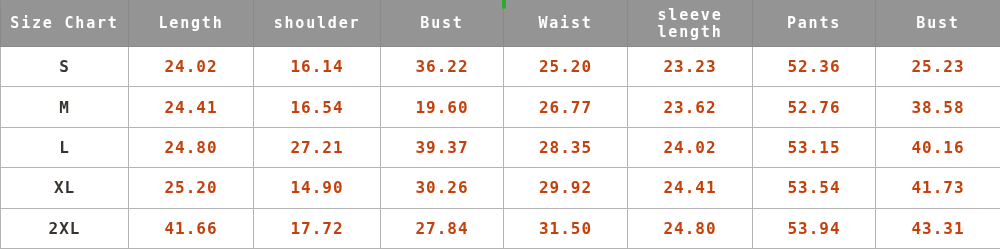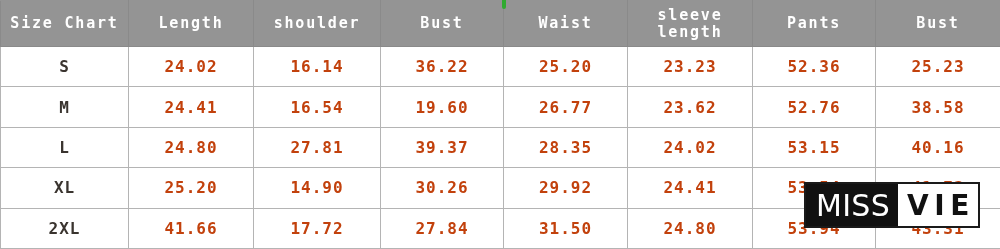--- a/index.html
+++ b/index.html
@@ -158,21 +158,21 @@
         <td>16.54</td>
         <td>19.60</td>
         <td>26.77</td>
         <td>23.62</td>
         <td>52.76</td>
         <td>38.58</td>
       </tr>
       <tr>
         <td class="size-cell">L</td>
         <td>24.80</td>
-        <td>27.81</td>
+        <td>27.21</td>
         <td>39.37</td>
         <td>28.35</td>
         <td>24.02</td>
         <td>53.15</td>
         <td>40.16</td>
       </tr>
       <tr>
         <td class="size-cell">XL</td>
         <td>25.20</td>
         <td>14.90</td>
@@ -190,18 +190,14 @@
         <td>31.50</td>
         <td>24.80</td>
         <td>53.94</td>
         <td>43.31</td>
       </tr>
     </tbody>
   </table>
 
   <div class="green-speck"></div>
 
-  <div class="watermark">
-    <div class="wm-miss">MISS</div>
-    <div class="wm-vie">VIE</div>
-  </div>
 
 </div>
 
 </body></html>

